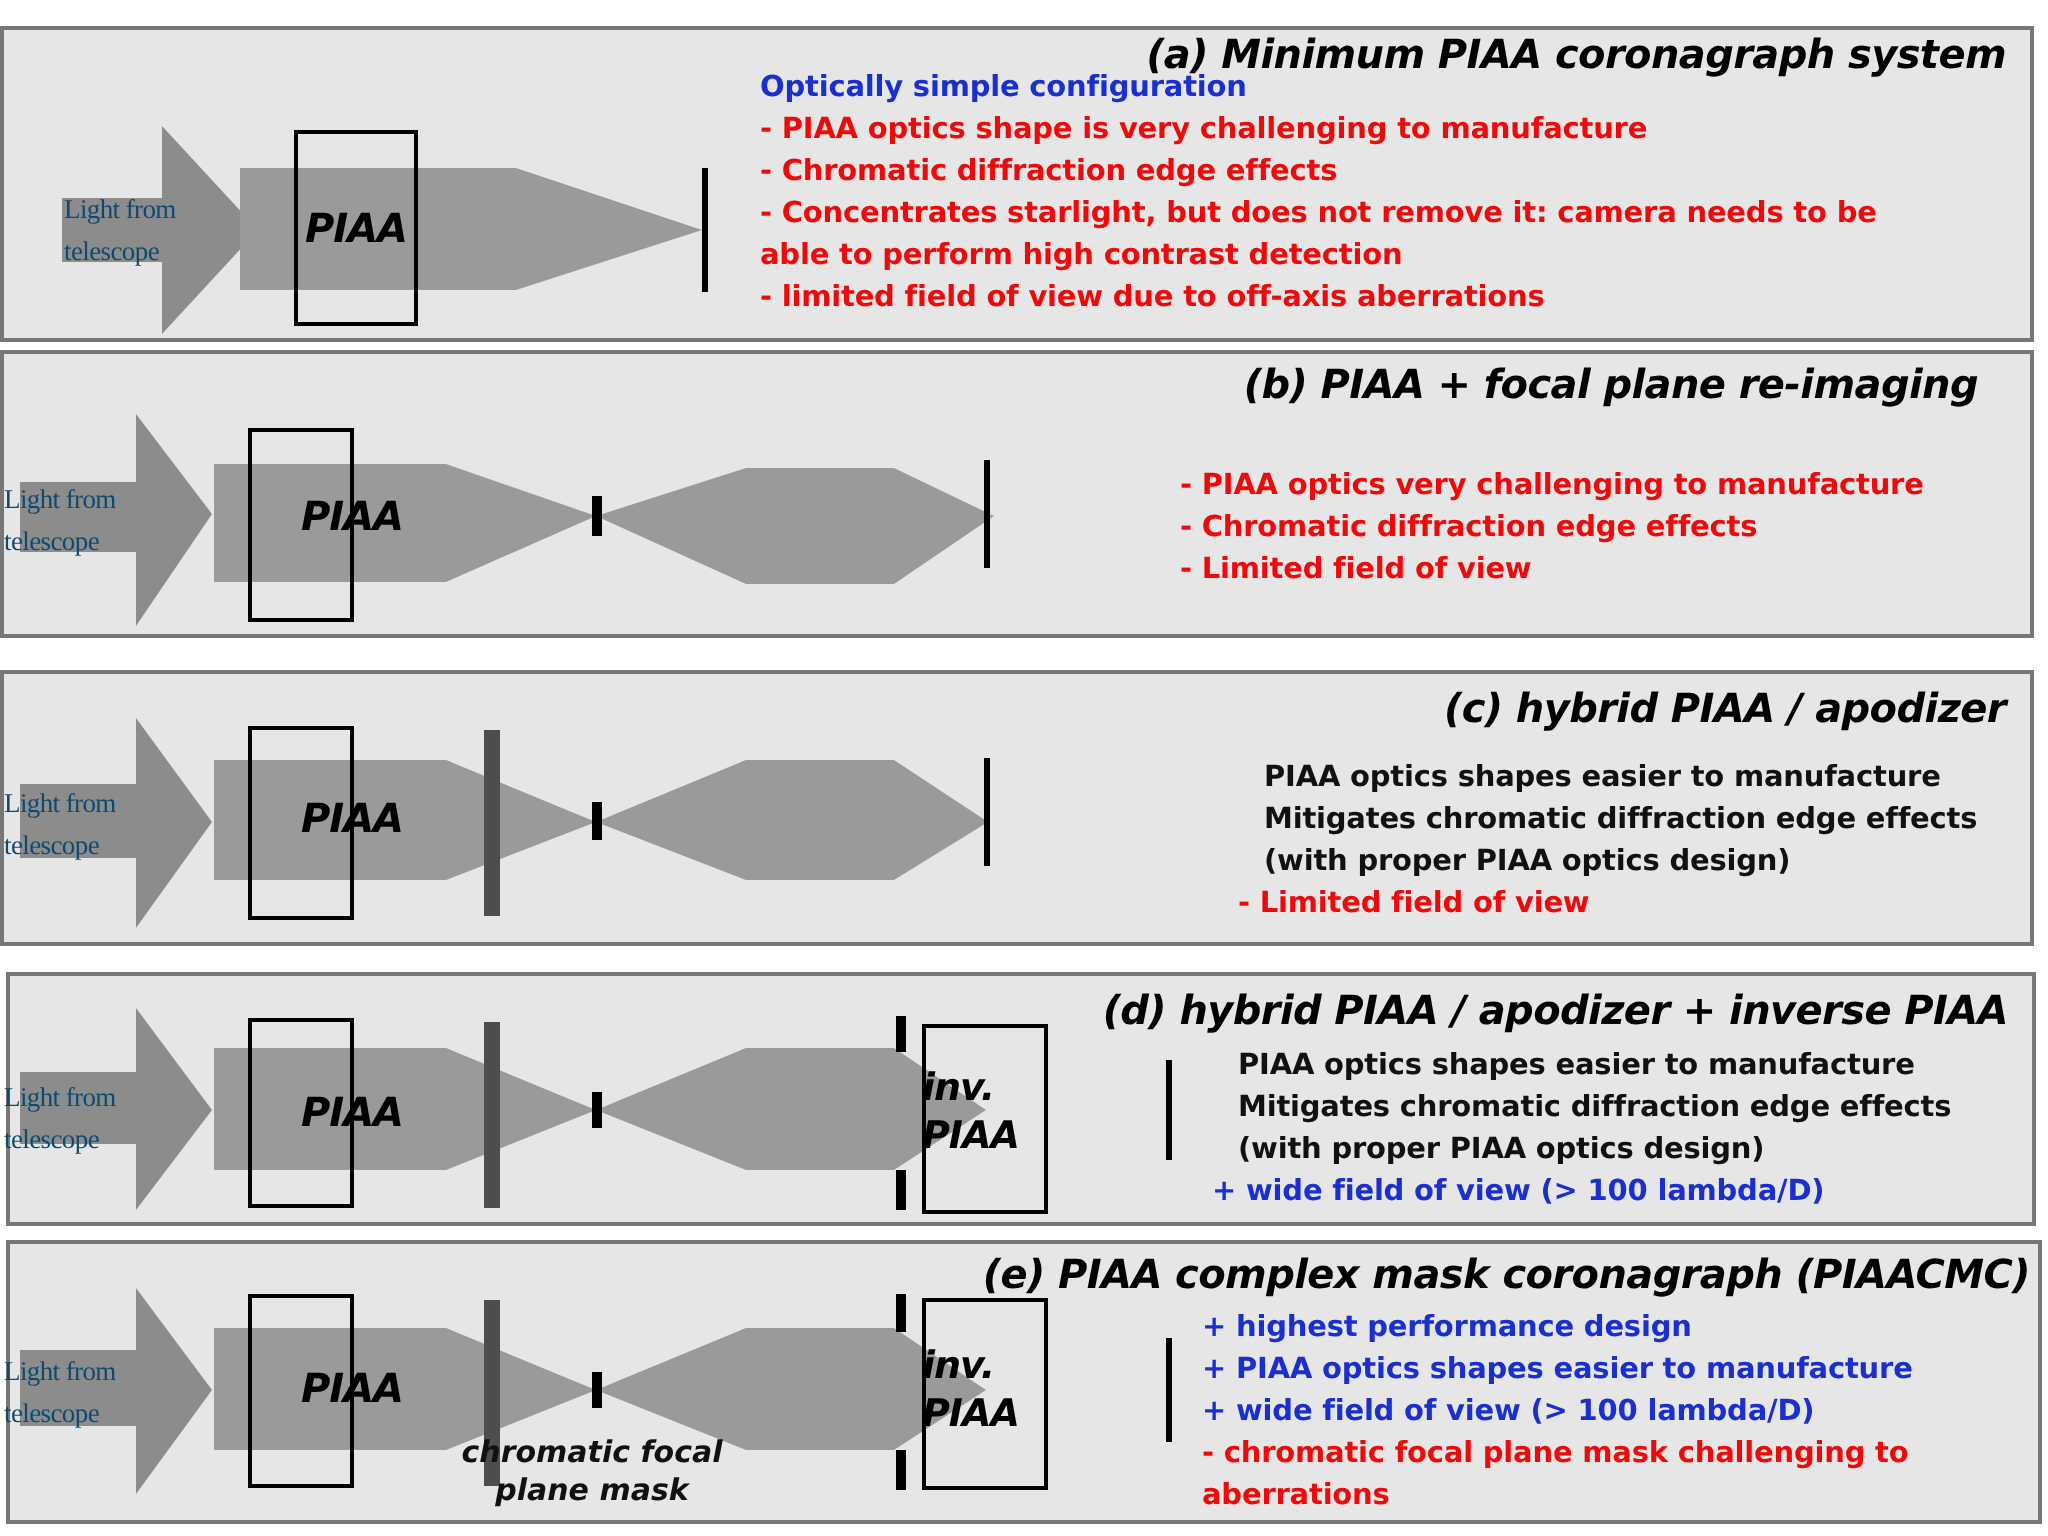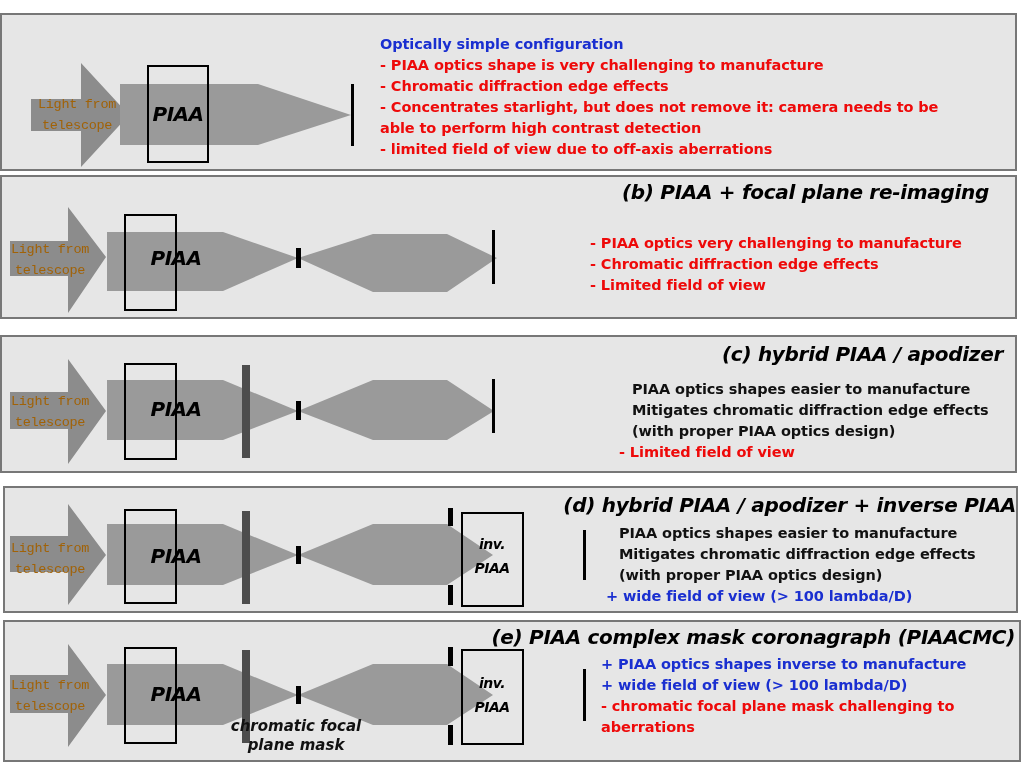--- a/index.html
+++ b/index.html
@@ -5,40 +5,41 @@
   html, body { margin:0; padding:0; background:#ffffff; }
   body { width:1024px; height:768px; position:relative; overflow:hidden; font-family:"DejaVu Sans", sans-serif; }
   .panel { position:absolute; background:#e6e6e6; border:2px solid #777; box-sizing:border-box; }
   .panel svg.diag { position:absolute; left:0; top:0; }
   .title { position:absolute; right:12px; top:0px; font-family:"DejaVu Sans", sans-serif; font-style:italic; font-weight:bold; font-size:20px; color:#000; white-space:nowrap; letter-spacing:-0.3px; }
   .notes { position:absolute; font-family:"DejaVu Sans", sans-serif; font-weight:bold; font-size:14.5px; line-height:21px; white-space:nowrap; letter-spacing:-0.1px; }
   .notes div { white-space:nowrap; }
   .c-blue { color:#1a2fd0; }
   .c-red { color:#ee0a0a; }
   .c-black { color:#111;margin-left:13px; }
-  .lbl-light { position:absolute; font-family:Liberation Mono, monospace; font-size:13.5px; line-height:21px; color:#a16207; text-align:center; white-space:nowrap; letter-spacing:-0.3px; }
+  .lbl-light { position:absolute; font-family:Liberation Serif, serif; font-size:13.5px; line-height:21px; color:#0c4a6e; white-space:nowrap; letter-spacing:-0.3px; }
   .lbl-piaa { position:absolute; font-family:"DejaVu Sans", sans-serif; font-style:italic; font-weight:bold; font-size:20px; color:#000; text-align:center; width:60px; letter-spacing:-0.5px; }
-  .lbl-inv { position:absolute; font-family:"DejaVu Sans", sans-serif; font-style:italic; font-weight:bold; font-size:14px; line-height:24px; color:#000; text-align:center; width:62px; letter-spacing:-0.5px; }
+  .lbl-inv { position:absolute; font-family:"DejaVu Sans", sans-serif; font-style:italic; font-weight:bold; font-size:19px; line-height:24px; color:#000; text-align:left; width:62px; letter-spacing:-0.5px; }
   .lbl-mask { position:absolute; font-family:"DejaVu Sans", sans-serif; font-style:italic; font-weight:bold; font-size:15px; line-height:19px; color:#111; text-align:center; white-space:nowrap; width:150px; }
 </style>
 </head>
 <body>
 
 <div class="panel" style="left:0px;top:13px;width:1017px;height:158px;">
   <svg class="diag" width="1017" height="158">
     <polygon fill="#8c8c8c" points="29,84 79,84 79,48 127,100 79,152 79,116 29,116"></polygon>
     <polygon fill="#9a9a9a" points="118,69 256,69 349,100 256,130 118,130"></polygon>
     <rect x="146" y="51" width="60" height="96" fill="none" stroke="#000" stroke-width="2"></rect>
     <rect x="349" y="69" width="3" height="62" fill="#000"></rect>
   </svg>
   <div class="lbl-light" style="left:30px;top:79px;width:90px;">
     <div>Light from</div>
     <div>telescope</div>
   </div>
   <div class="lbl-piaa" style="left:146px;top:87px;">PIAA</div>
+  <div class="title" style="top:0px;">(a) Minimum PIAA coronagraph system</div>
   <div class="notes" style="left:378px;top:19px;">
     <div class="c-blue">Optically simple configuration</div>
     <div class="c-red">- PIAA optics shape is very challenging to manufacture</div>
     <div class="c-red">- Chromatic diffraction edge effects</div>
     <div class="c-red">- Concentrates starlight, but does not remove it: camera needs to be</div>
     <div class="c-red">able to perform high contrast detection</div>
     <div class="c-red">- limited field of view due to off-axis aberrations</div>
   </div>
 </div>
 
@@ -100,21 +101,21 @@
   </svg>
   <div class="lbl-light" style="left:-3px;top:50px;width:96px;">
     <div>Light from</div>
     <div>telescope</div>
   </div>
   <div class="lbl-piaa" style="left:141px;top:56px;">PIAA</div>
   <div class="lbl-inv" style="left:456px;top:44px;">
     <div>inv.</div>
     <div>PIAA</div>
   </div>
-  <div class="title" style="right:0;top:5px;">(d) hybrid PIAA / apodizer + inverse PIAA</div>
+  <div class="title" style="right:12px;top:5px;">(d) hybrid PIAA / apodizer + inverse PIAA</div>
   <div class="notes" style="left:601px;top:35px;">
     <div class="c-black">PIAA optics shapes easier to manufacture</div>
     <div class="c-black">Mitigates chromatic diffraction edge effects</div>
     <div class="c-black">(with proper PIAA optics design)</div>
     <div class="c-blue">+ wide field of view (&gt; 100 lambda/D)</div>
   </div>
 </div>
 
 <div class="panel" style="left:3px;top:620px;width:1018px;height:142px;">
   <svg class="diag" width="1018" height="142">
@@ -136,18 +137,19 @@
   <div class="lbl-inv" style="left:456px;top:49px;">
     <div>inv.</div>
     <div>PIAA</div>
   </div>
   <div class="lbl-mask" style="left:216px;top:95px;">
     <div>chromatic focal</div>
     <div>plane mask</div>
   </div>
   <div class="title" style="right:4px;top:3px;">(e) PIAA complex mask coronagraph (PIAACMC)</div>
   <div class="notes" style="left:596px;top:32px;">
-    <div class="c-blue">+ PIAA optics shapes inverse to manufacture</div>
+    <div class="c-blue">+ highest performance design</div>
+    <div class="c-blue">+ PIAA optics shapes easier to manufacture</div>
     <div class="c-blue">+ wide field of view (&gt; 100 lambda/D)</div>
     <div class="c-red">- chromatic focal plane mask challenging to</div>
     <div class="c-red">aberrations</div>
   </div>
 </div>
 
 </body></html>

